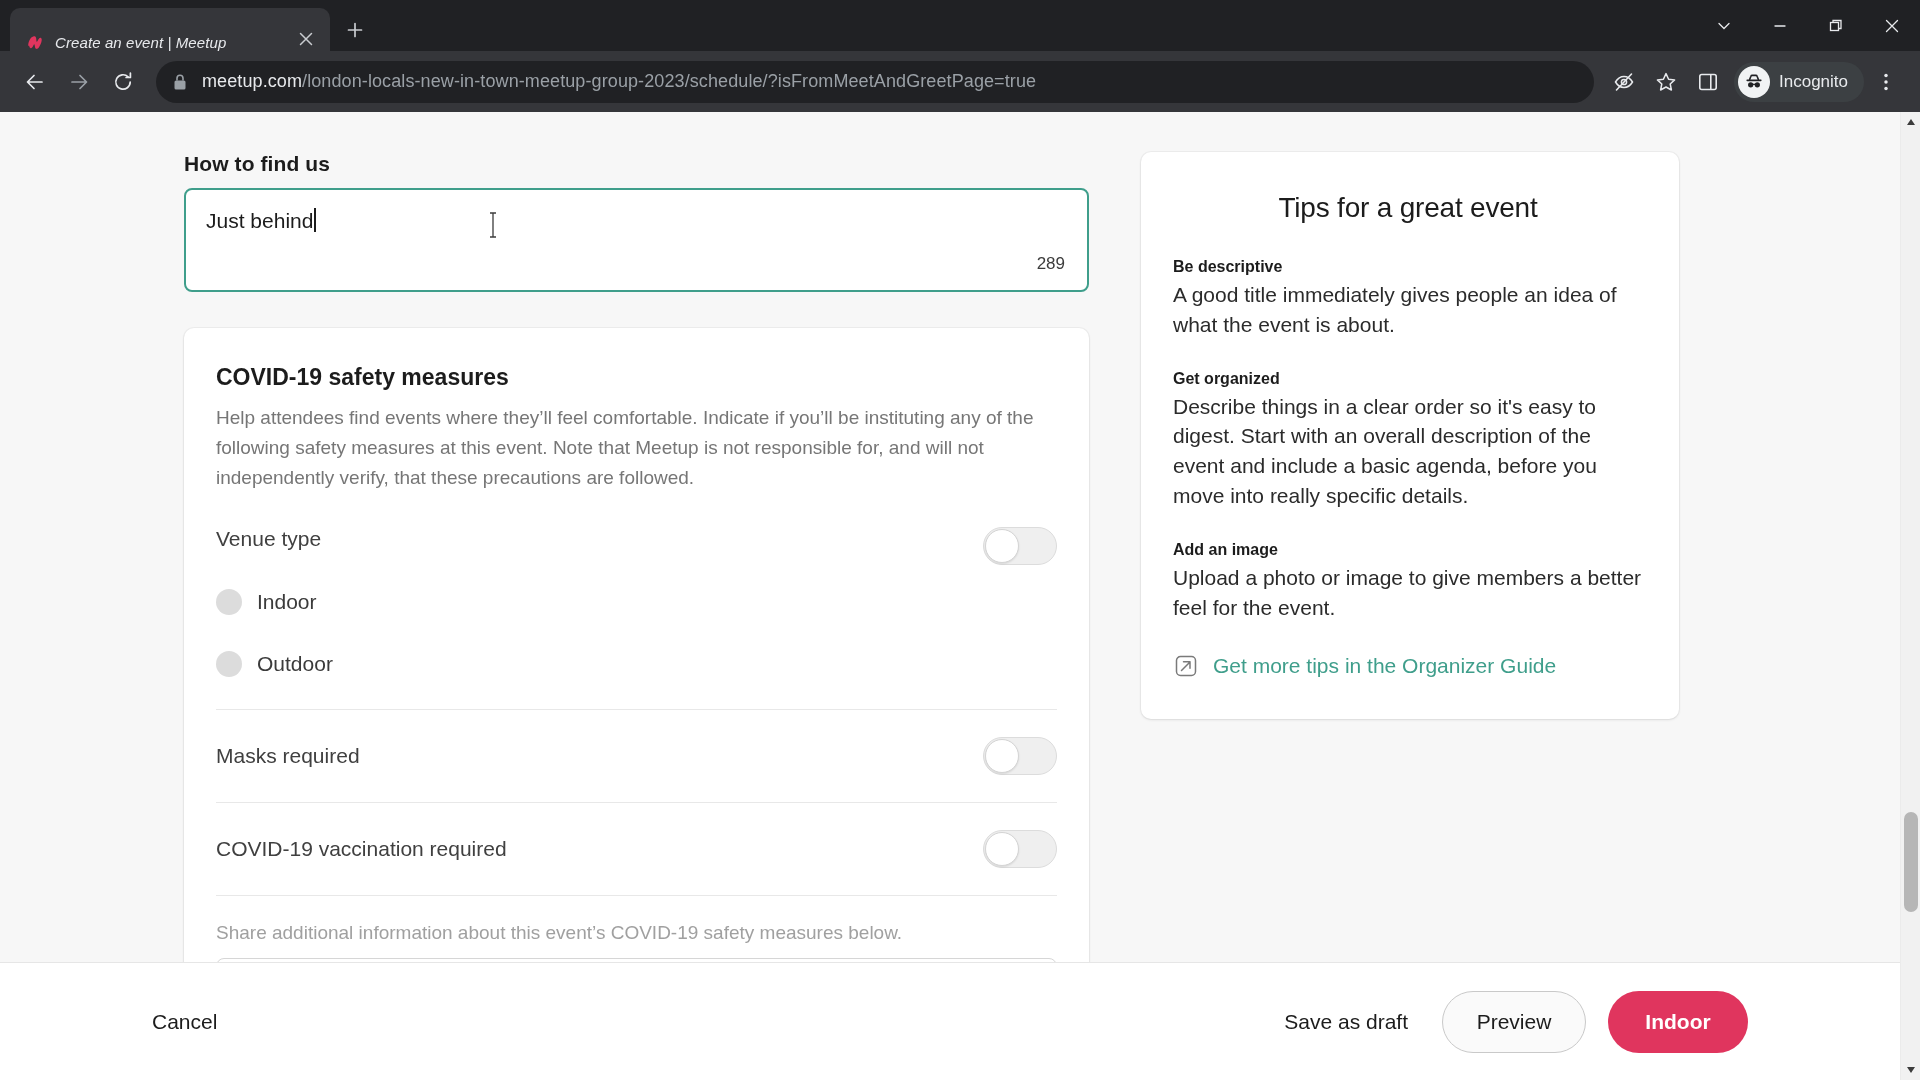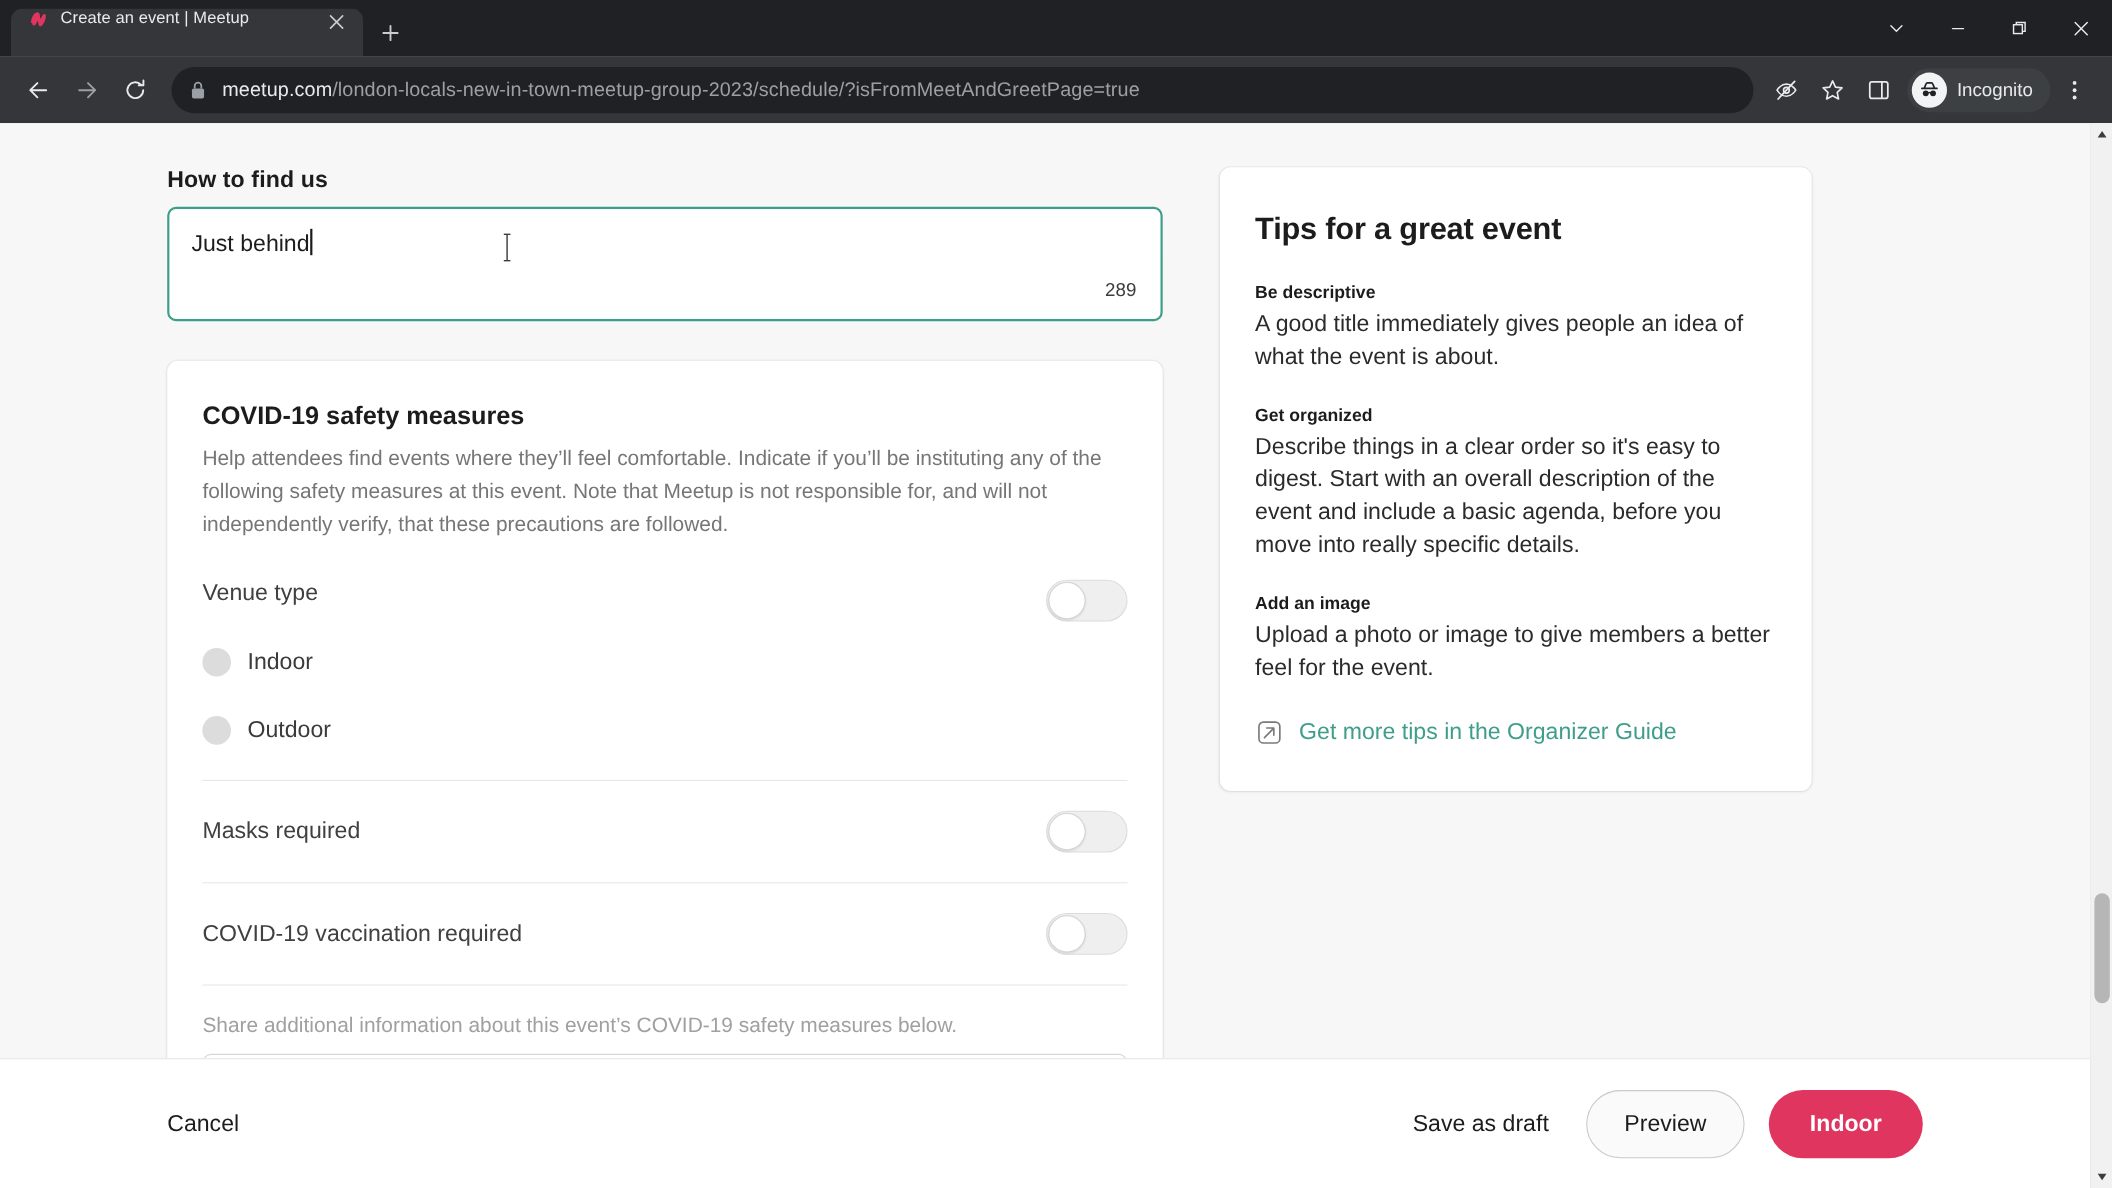--- a/index.html
+++ b/index.html
@@ -21,24 +21,25 @@
     padding-left: 10px;
     position: relative;
     flex: 0 0 51px;
   }
   .tab {
     height: 43px;
     width: 320px;
     background: #35363a;
     border-radius: 10px 10px 0 0;
     display: flex;
-    align-items: flex-start;
+    align-items: flex-end;
     padding: 0 12px 0 16px;
     gap: 11px;
     position: relative;
+    font-style: italic;
   }
   .tab-favicon {
     width: 18px; height: 18px;
     display: flex; align-items: center; justify-content: center;
     flex: 0 0 18px;
   }
   .tab-title {
     color: #e8eaed;
     font-size: 15px;
     white-space: nowrap;
@@ -136,20 +137,21 @@
     flex: 1;
     background: #f7f7f7;
     position: relative;
     display: flex;
     overflow: hidden;
   }
   .page {
     flex: 1;
     position: relative;
     overflow: hidden;
+    padding-left: 32px;
   }
   .content {
     display: flex;
     gap: 0;
     padding: 40px 0 0 0;
     height: 100%;
   }
   .col-left {
     width: 905px;
     margin-left: 152px;
@@ -283,24 +285,25 @@
 
   
   .tips {
     background: #fff;
     border-radius: 10px;
     padding: 40px 36px 40px 32px;
     box-shadow: 0 1px 3px rgba(0,0,0,.09), 0 0 0 1px rgba(0,0,0,.035);
   }
   .tips-title {
     font-size: 28px;
-    font-weight: 700;
+    font-weight: 400;
     color: #1c1c1c;
     margin-bottom: 34px;
     letter-spacing: -.2px;
+    text-align: center;
   }
   .tip { margin-bottom: 30px; }
   .tip:last-of-type { margin-bottom: 34px; }
   .tip-h {
     font-size: 16px;
     font-weight: 700;
     color: #1c1c1c;
     margin-bottom: 4px;
   }
   .tip-p {

